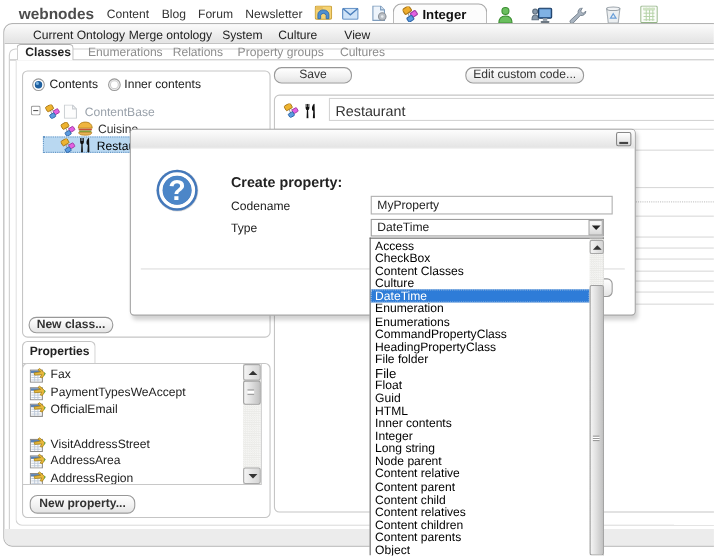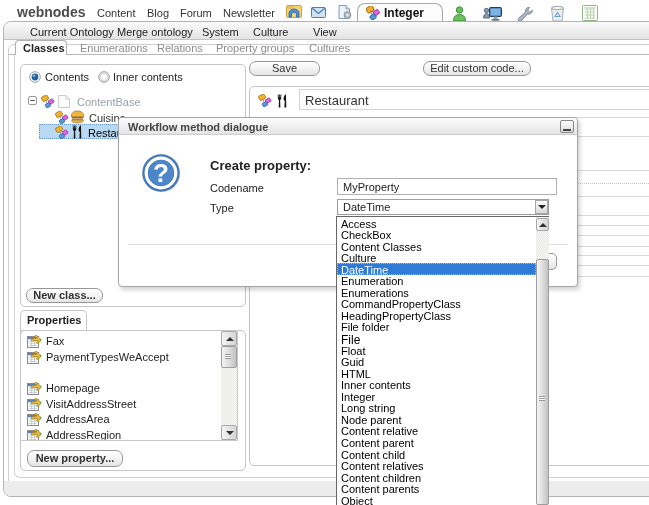--- a/index.html
+++ b/index.html
@@ -198,29 +198,29 @@
       <div style="position:absolute;left:6px;top:18.8px;width:190px;height:15px;">
         <svg style="position:absolute;left:0px;top:0px;" width="15" height="14" viewBox="0 0 15 14">
           <rect x="0.5" y="2.5" width="11" height="11" fill="#fdfdfd" stroke="#8a8a8a"></rect>
           <rect x="1" y="3" width="10" height="2.2" fill="#5a82b4"></rect>
           <path d="M1.5 7 H10 M1.5 9.2 H10 M1.5 11.4 H10 M4.5 6 V13 M7.5 6 V13" stroke="#b9c6d6" stroke-width="0.8"></path>
           <path d="M14 5.5 L9 1 L7.5 2.2 L10 4 L4 5 L4.5 7 L11 6.5 L9.5 9 L11.5 9.5 Z" fill="#e8b93c" stroke="#a87f14" stroke-width="0.7"></path>
           <path d="M13.2 4.5 L14.5 5.5 L13.2 8 Z" fill="#57a546"></path>
         </svg>
         <span style="position:absolute;left:19px;top:1px;font-size:11px;color:#222;white-space:nowrap;">PaymentTypesWeAccept</span>
       </div>
-      <div style="position:absolute;left:6px;top:50.0px;width:190px;height:15px;">
-        <svg style="position:absolute;left:0px;top:0px;" width="15" height="14" viewBox="0 0 15 14">
-          <rect x="0.5" y="2.5" width="11" height="11" fill="#fdfdfd" stroke="#8a8a8a"></rect>
-          <rect x="1" y="3" width="10" height="2.2" fill="#5a82b4"></rect>
-          <path d="M1.5 7 H10 M1.5 9.2 H10 M1.5 11.4 H10 M4.5 6 V13 M7.5 6 V13" stroke="#b9c6d6" stroke-width="0.8"></path>
-          <path d="M14 5.5 L9 1 L7.5 2.2 L10 4 L4 5 L4.5 7 L11 6.5 L9.5 9 L11.5 9.5 Z" fill="#e8b93c" stroke="#a87f14" stroke-width="0.7"></path>
-          <path d="M13.2 4.5 L14.5 5.5 L13.2 8 Z" fill="#57a546"></path>
-        </svg>
-        <span style="position:absolute;left:19px;top:1px;font-size:11px;color:#222;white-space:nowrap;">Homepage</span>
+      <div style="position:absolute;left:6px;top:34.4px;width:190px;height:15px;">
+        <svg style="position:absolute;left:0px;top:0px;" width="15" height="14" viewBox="0 0 15 14">
+          <rect x="0.5" y="2.5" width="11" height="11" fill="#fdfdfd" stroke="#8a8a8a"></rect>
+          <rect x="1" y="3" width="10" height="2.2" fill="#5a82b4"></rect>
+          <path d="M1.5 7 H10 M1.5 9.2 H10 M1.5 11.4 H10 M4.5 6 V13 M7.5 6 V13" stroke="#b9c6d6" stroke-width="0.8"></path>
+          <path d="M14 5.5 L9 1 L7.5 2.2 L10 4 L4 5 L4.5 7 L11 6.5 L9.5 9 L11.5 9.5 Z" fill="#e8b93c" stroke="#a87f14" stroke-width="0.7"></path>
+          <path d="M13.2 4.5 L14.5 5.5 L13.2 8 Z" fill="#57a546"></path>
+        </svg>
+        <span style="position:absolute;left:19px;top:1px;font-size:11px;color:#222;white-space:nowrap;">OfficialEmail</span>
       </div>
       <div style="position:absolute;left:6px;top:65.6px;width:190px;height:15px;">
         <svg style="position:absolute;left:0px;top:0px;" width="15" height="14" viewBox="0 0 15 14">
           <rect x="0.5" y="2.5" width="11" height="11" fill="#fdfdfd" stroke="#8a8a8a"></rect>
           <rect x="1" y="3" width="10" height="2.2" fill="#5a82b4"></rect>
           <path d="M1.5 7 H10 M1.5 9.2 H10 M1.5 11.4 H10 M4.5 6 V13 M7.5 6 V13" stroke="#b9c6d6" stroke-width="0.8"></path>
           <path d="M14 5.5 L9 1 L7.5 2.2 L10 4 L4 5 L4.5 7 L11 6.5 L9.5 9 L11.5 9.5 Z" fill="#e8b93c" stroke="#a87f14" stroke-width="0.7"></path>
           <path d="M13.2 4.5 L14.5 5.5 L13.2 8 Z" fill="#57a546"></path>
         </svg>
         <span style="position:absolute;left:19px;top:1px;font-size:11px;color:#222;white-space:nowrap;">VisitAddressStreet</span>
@@ -288,21 +288,20 @@
   <path d="M0.9 3.2 H4.2 V4.3 C4.2 5.2 3.6 5.8 3.1 6.1 L3.4 13.4 H1.7 L2 6.1 C1.5 5.8 0.9 5.2 0.9 4.3 Z" fill="#111"></path>
   <path d="M8.4 0.4 C7 1.7 6.5 3.5 6.6 5.1 C6.65 6.1 7.2 6.7 7.8 6.9 L7.4 13.4 H9.3 L8.95 0.4 Z" fill="#111"></path>
 </svg>
 <div class="abs" style="left:299px;top:89px;width:360px;height:21px;border:1px solid #d4d4d4;background:#fff;"></div>
 <div class="abs" style="left:305px;top:93px;font-size:13px;color:#333;">Restaurant</div>
 
 <div class="abs" style="left:118px;top:117px;width:460px;height:170px;background:#fff;
   border:1px solid #a5a5a5;border-radius:4px;box-shadow:2px 3px 4px rgba(0,0,0,0.18);z-index:10;"></div>
 <div class="abs" style="left:119px;top:118px;width:458px;height:17px;z-index:11;
   background:linear-gradient(#fdfdfd,#e4e4e4);border-bottom:1px solid #cccccc;border-radius:3px 3px 0 0;"></div>
-<div class="abs" style="left:128px;top:121px;font-size:11px;font-weight:bold;color:#444;z-index:12;">Workflow method dialogue</div>
 <div class="abs" style="left:560px;top:120px;width:14px;height:13px;border:1px solid #888;
   border-radius:2px;background:linear-gradient(#fff,#ddd);z-index:12;"></div>
 <div class="abs" style="left:563px;top:129px;width:8px;height:2px;background:#444;z-index:13;"></div>
 
 <svg class="abs" style="left:141px;top:153px;z-index:12;" width="40" height="40" viewBox="0 0 40 40">
   <circle cx="20.3" cy="20.3" r="19" fill="#b9babc" opacity="0.55"></circle>
   <circle cx="20" cy="20" r="18.7" fill="#4478ba"></circle>
   <circle cx="20" cy="20" r="14.8" fill="none" stroke="#fff" stroke-width="3.2"></circle>
   <circle cx="20" cy="20" r="12.9" fill="#4c86c8"></circle>
   <text x="20" y="29" text-anchor="middle" font-family="Liberation Sans" font-size="26" font-weight="bold" fill="#fff">?</text>

